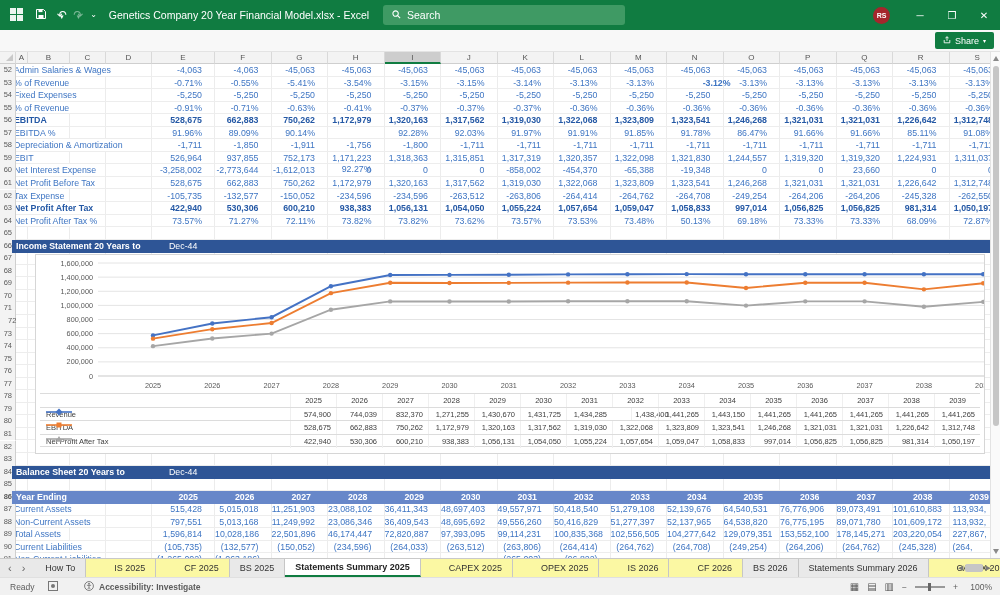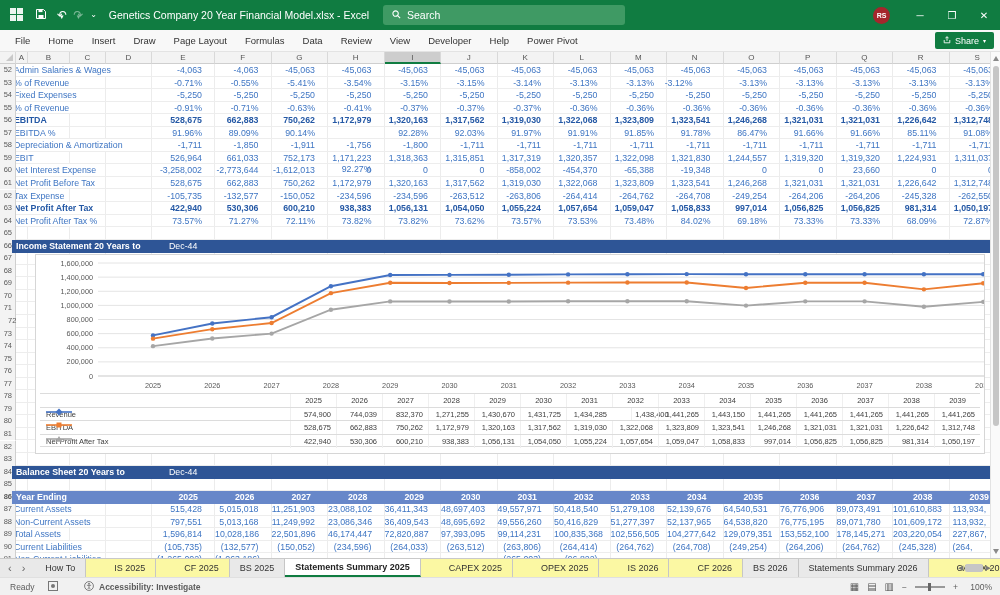--- a/index.html
+++ b/index.html
@@ -123,34 +123,20 @@
     </div>
     <div class="tb-right">
       <span class="avatar">RS</span>
       <span class="winbtn">─</span>
       <span class="winbtn">❐</span>
       <span class="winbtn">✕</span>
     </div>
   </div>
 
   <div class="menubar">
-    <div class="menu-tabs">
-        <div class="menu-tab">File</div>
-        <div class="menu-tab">Home</div>
-        <div class="menu-tab">Insert</div>
-        <div class="menu-tab">Draw</div>
-        <div class="menu-tab">Page Layout</div>
-        <div class="menu-tab">Formulas</div>
-        <div class="menu-tab">Data</div>
-        <div class="menu-tab">Review</div>
-        <div class="menu-tab">View</div>
-        <div class="menu-tab">Developer</div>
-        <div class="menu-tab">Help</div>
-        <div class="menu-tab">Power Pivot</div>
-      </div>
     <div class="share-btn">
       <span><svg width="8" height="8" viewBox="0 0 10 10">
             <path d="M5 1v5M3 2.5L5 1l2 1.5M1.5 5v3.5h7V5" fill="none" stroke="#fff" stroke-width="1.1"></path>
           </svg></span>
       <span>Share</span>
       <span style="font-size:6px;">▾</span>
     </div>
   </div>
 
   <div class="grid-area">
@@ -470,21 +456,21 @@
         <div class="row-label" style="top: 24.55px;">% of Revenue</div>
         <div class="cellv" style="top: 24.55px; left: 152px; width: 50px;">-0.71%</div>
         <div class="cellv" style="top: 24.55px; left: 215px; width: 43.5px;">-0.55%</div>
         <div class="cellv" style="top: 24.55px; left: 271.5px; width: 43.5px;">-5.41%</div>
         <div class="cellv" style="top: 24.55px; left: 328px; width: 43.5px;">-3.54%</div>
         <div class="cellv" style="top: 24.55px; left: 384.5px; width: 43.5px;">-3.15%</div>
         <div class="cellv" style="top: 24.55px; left: 441px; width: 43.5px;">-3.15%</div>
         <div class="cellv" style="top: 24.55px; left: 497.5px; width: 43.5px;">-3.14%</div>
         <div class="cellv" style="top: 24.55px; left: 554px; width: 43.5px;">-3.13%</div>
         <div class="cellv" style="top: 24.55px; left: 610.5px; width: 43.5px;">-3.13%</div>
-        <div class="cellv" style="top: 24.55px; left: 649px; width: 43.5px;">-3.12%</div>
+        <div class="cellv" style="top: 24.55px; left: 687px; width: 43.5px; font-weight: bold;">-3.12%</div>
         <div class="cellv" style="top: 24.55px; left: 723.5px; width: 43.5px;">-3.13%</div>
         <div class="cellv" style="top: 24.55px; left: 780px; width: 43.5px;">-3.13%</div>
         <div class="cellv" style="top: 24.55px; left: 836.5px; width: 43.5px;">-3.13%</div>
         <div class="cellv" style="top: 24.55px; left: 893px; width: 43.5px;">-3.13%</div>
         <div class="cellv" style="top: 24.55px; left: 949.5px; width: 43.5px;">-3.13%</div>
         <div class="row-label" style="top: 37.1px;">Fixed Expenses</div>
         <div class="cellv" style="top: 37.1px; left: 152px; width: 50px;">-5,250</div>
         <div class="cellv" style="top: 37.1px; left: 215px; width: 43.5px;">-5,250</div>
         <div class="cellv" style="top: 37.1px; left: 271.5px; width: 43.5px;">-5,250</div>
         <div class="cellv" style="top: 37.1px; left: 328px; width: 43.5px;">-5,250</div>
@@ -558,21 +544,21 @@
         <div class="cellv" style="top: 87.3px; left: 554px; width: 43.5px;">-1,711</div>
         <div class="cellv" style="top: 87.3px; left: 610.5px; width: 43.5px;">-1,711</div>
         <div class="cellv" style="top: 87.3px; left: 667px; width: 43.5px;">-1,711</div>
         <div class="cellv" style="top: 87.3px; left: 723.5px; width: 43.5px;">-1,711</div>
         <div class="cellv" style="top: 87.3px; left: 780px; width: 43.5px;">-1,711</div>
         <div class="cellv" style="top: 87.3px; left: 836.5px; width: 43.5px;">-1,711</div>
         <div class="cellv" style="top: 87.3px; left: 893px; width: 43.5px;">-1,711</div>
         <div class="cellv" style="top: 87.3px; left: 949.5px; width: 43.5px;">-1,711</div>
         <div class="row-label" style="top: 99.85px;">EBIT</div>
         <div class="cellv" style="top: 99.85px; left: 152px; width: 50px;">526,964</div>
-        <div class="cellv" style="top: 99.85px; left: 215px; width: 43.5px;">661,033</div>
+        <div class="cellv" style="top: 99.85px; left: 215px; width: 43.5px;">937,855</div>
         <div class="cellv" style="top: 99.85px; left: 271.5px; width: 43.5px;">752,173</div>
         <div class="cellv" style="top: 99.85px; left: 328px; width: 43.5px;">1,171,223</div>
         <div class="cellv" style="top: 99.85px; left: 384.5px; width: 43.5px;">1,318,363</div>
         <div class="cellv" style="top: 99.85px; left: 441px; width: 43.5px;">1,315,851</div>
         <div class="cellv" style="top: 99.85px; left: 497.5px; width: 43.5px;">1,317,319</div>
         <div class="cellv" style="top: 99.85px; left: 554px; width: 43.5px;">1,320,357</div>
         <div class="cellv" style="top: 99.85px; left: 610.5px; width: 43.5px;">1,322,098</div>
         <div class="cellv" style="top: 99.85px; left: 667px; width: 43.5px;">1,321,830</div>
         <div class="cellv" style="top: 99.85px; left: 723.5px; width: 43.5px;">1,244,557</div>
         <div class="cellv" style="top: 99.85px; left: 780px; width: 43.5px;">1,319,320</div>
@@ -646,21 +632,21 @@
         <div class="row-label" style="top: 162.6px;">Net Profit After Tax %</div>
         <div class="cellv" style="top: 162.6px; left: 152px; width: 50px;">73.57%</div>
         <div class="cellv" style="top: 162.6px; left: 215px; width: 43.5px;">71.27%</div>
         <div class="cellv" style="top: 162.6px; left: 271.5px; width: 43.5px;">72.11%</div>
         <div class="cellv" style="top: 162.6px; left: 328px; width: 43.5px;">73.82%</div>
         <div class="cellv" style="top: 162.6px; left: 384.5px; width: 43.5px;">73.82%</div>
         <div class="cellv" style="top: 162.6px; left: 441px; width: 43.5px;">73.62%</div>
         <div class="cellv" style="top: 162.6px; left: 497.5px; width: 43.5px;">73.57%</div>
         <div class="cellv" style="top: 162.6px; left: 554px; width: 43.5px;">73.53%</div>
         <div class="cellv" style="top: 162.6px; left: 610.5px; width: 43.5px;">73.48%</div>
-        <div class="cellv" style="top: 162.6px; left: 667px; width: 43.5px;">84.02%</div>
+        <div class="cellv" style="top: 162.6px; left: 667px; width: 43.5px;">50.13%</div>
         <div class="cellv" style="top: 162.6px; left: 723.5px; width: 43.5px;">69.18%</div>
         <div class="cellv" style="top: 162.6px; left: 780px; width: 43.5px;">73.33%</div>
         <div class="cellv" style="top: 162.6px; left: 836.5px; width: 43.5px;">73.33%</div>
         <div class="cellv" style="top: 162.6px; left: 893px; width: 43.5px;">68.09%</div>
         <div class="cellv" style="top: 162.6px; left: 949.5px; width: 43.5px;">72.87%</div>
         <div class="row-label" style="top: 451.25px;">Current Assets</div>
         <div class="cellv" style="top: 451.25px; left: 152px; width: 50px;">515,428</div>
         <div class="cellv" style="top: 451.25px; left: 215px; width: 43.5px;">5,015,018</div>
         <div class="cellv" style="top: 451.25px; left: 271.5px; width: 43.5px;">11,251,903</div>
         <div class="cellv" style="top: 451.25px; left: 328px; width: 43.5px;">23,088,102</div>

